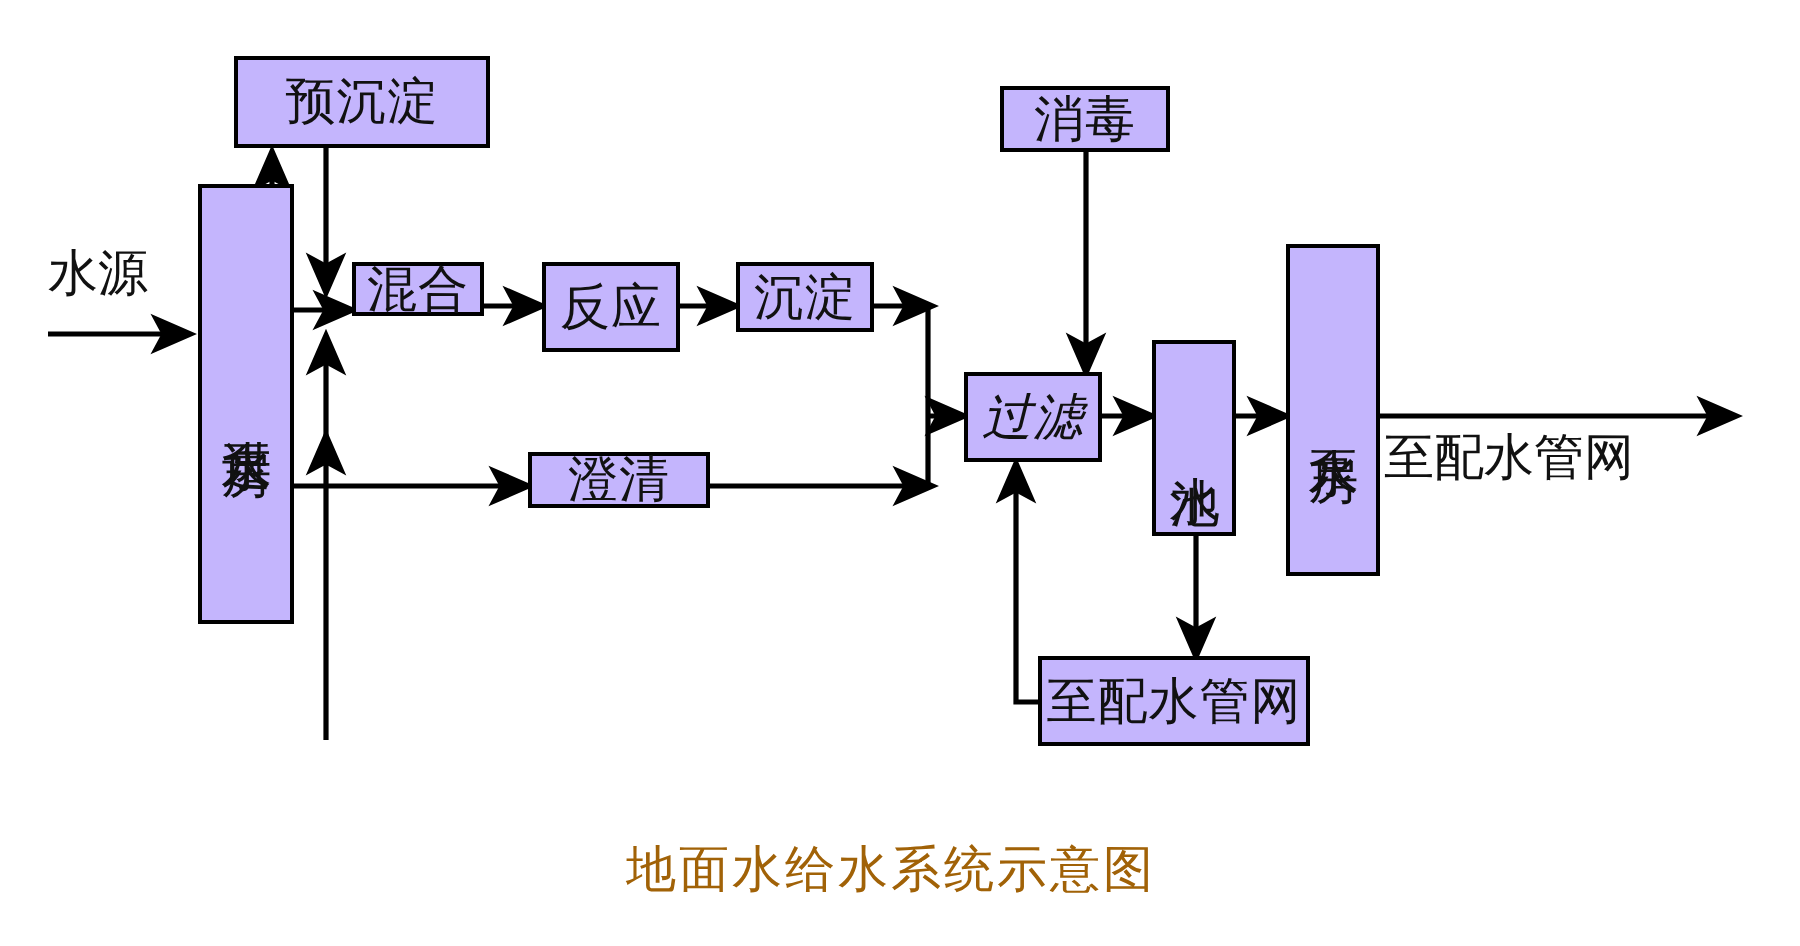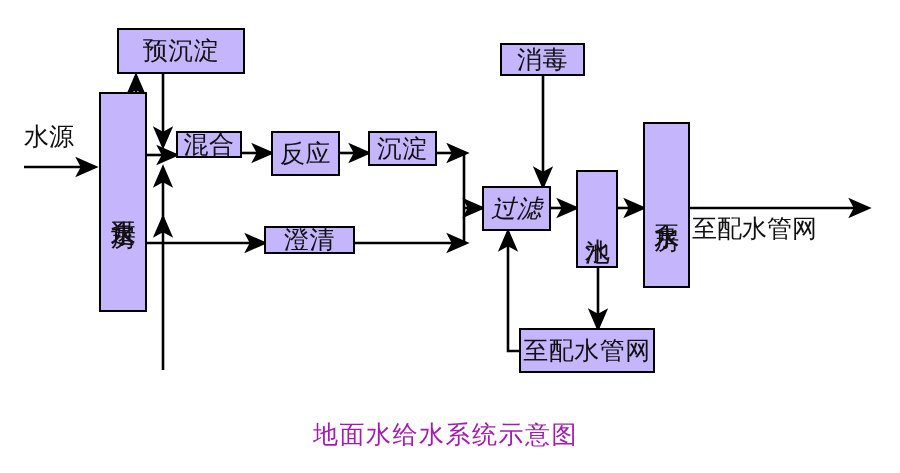--- a/index.html
+++ b/index.html
@@ -48,21 +48,21 @@
   .freetext {
     position: absolute;
     font-size: 25px;
     color: #111111;
     white-space: nowrap;
     line-height: 1.05;
   }
   .title {
     position: absolute;
     font-size: 25px;
-    color: #a21caf;
+    color: #a16207;
     white-space: nowrap;
     letter-spacing: 1.5px;
   }
 </style>
 </head>
 <body>
 
 <div id="canvas">
 
   <svg class="layer" viewBox="0 0 900 473">

